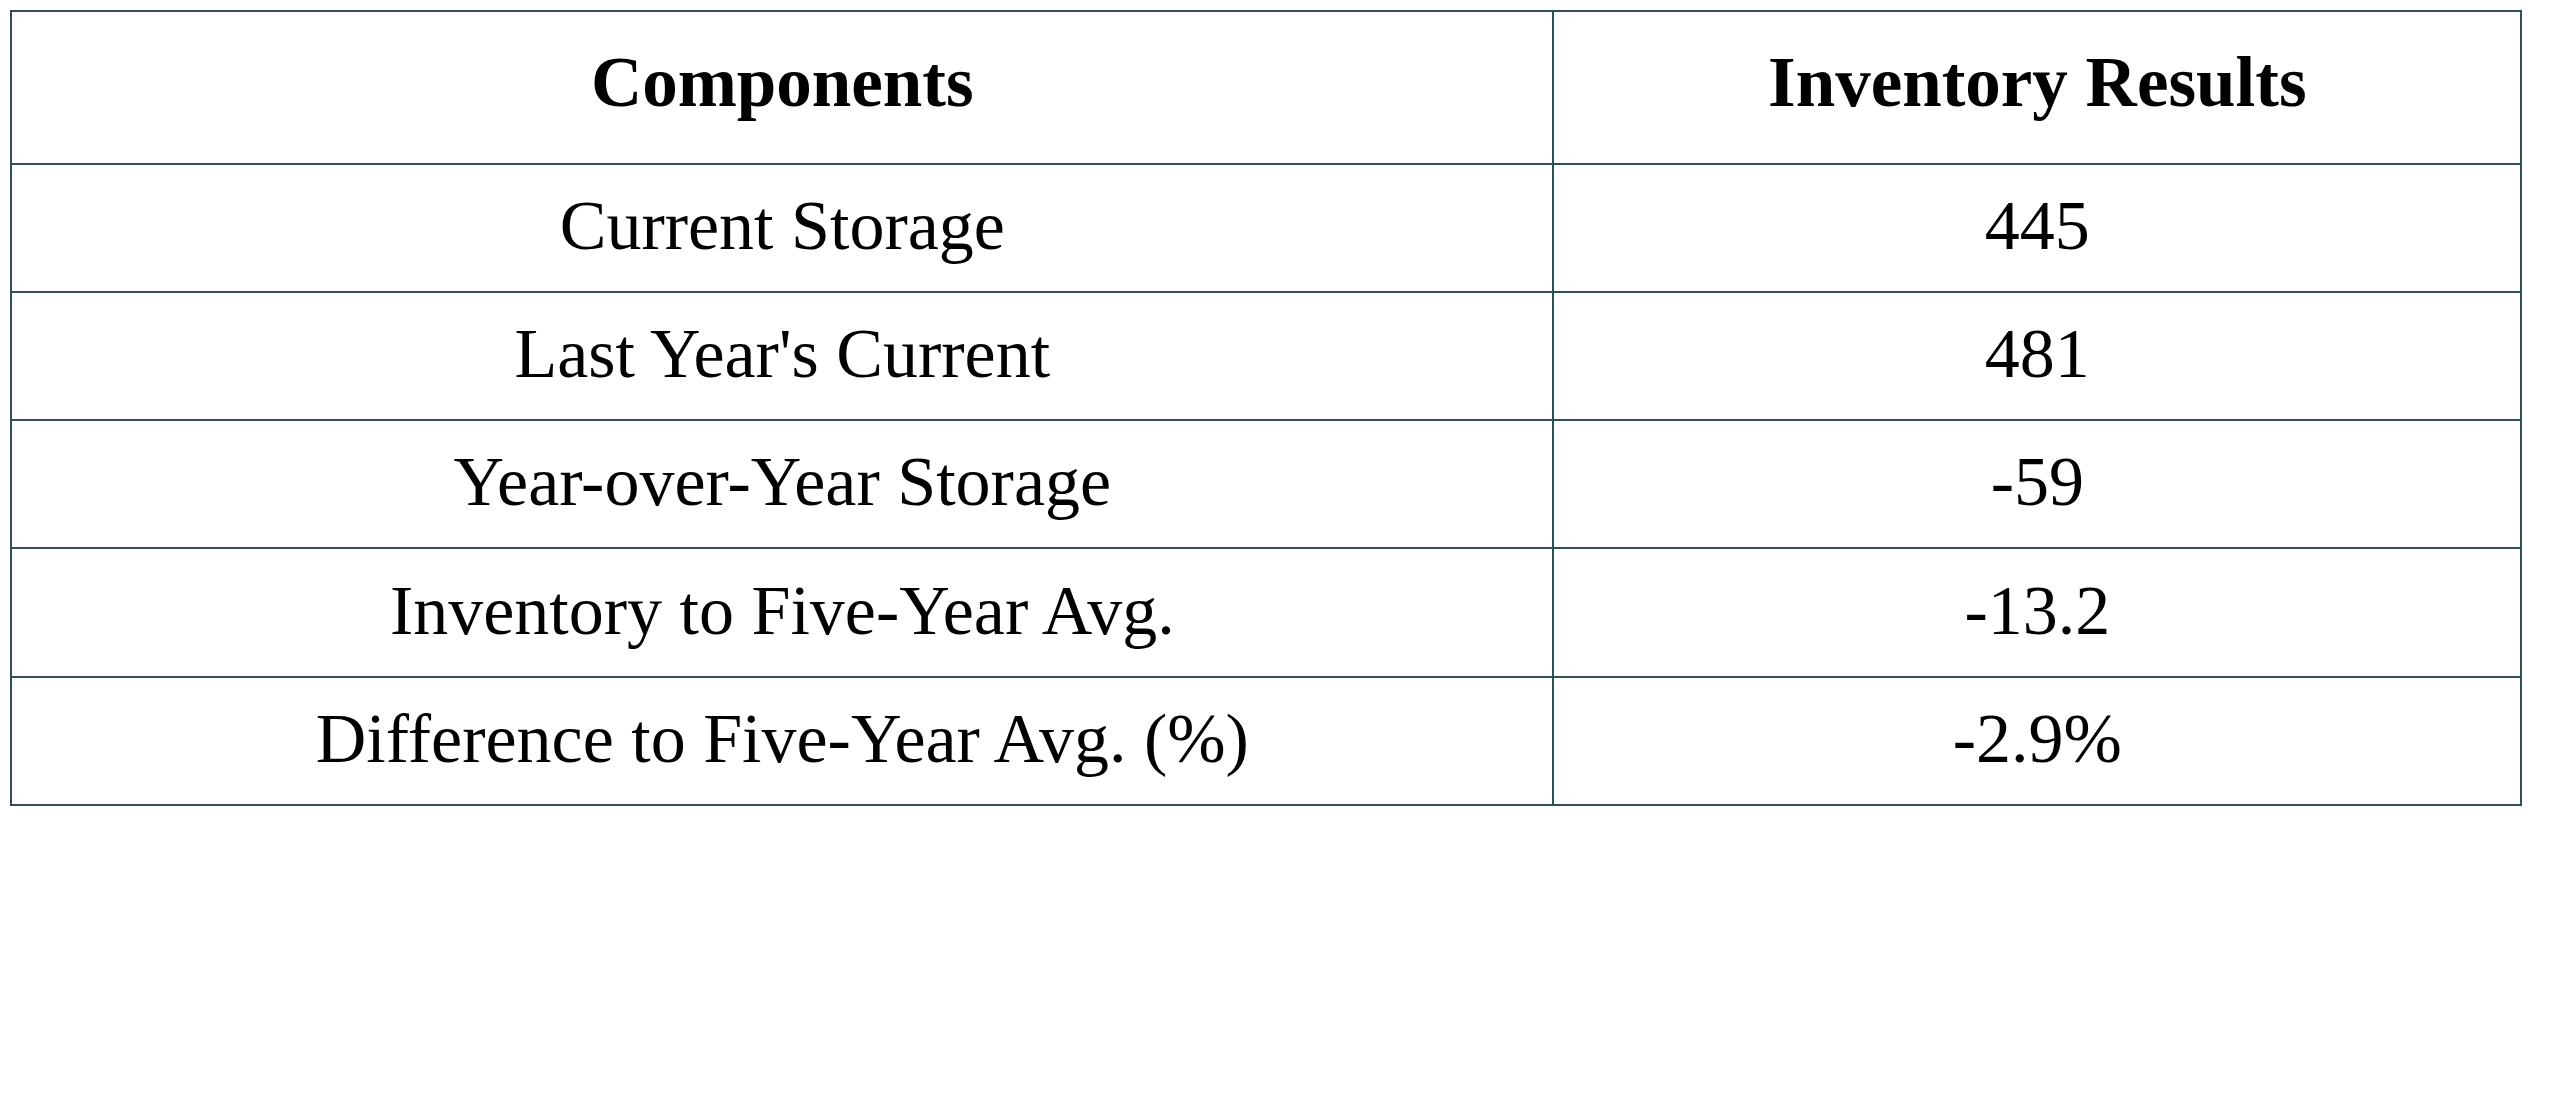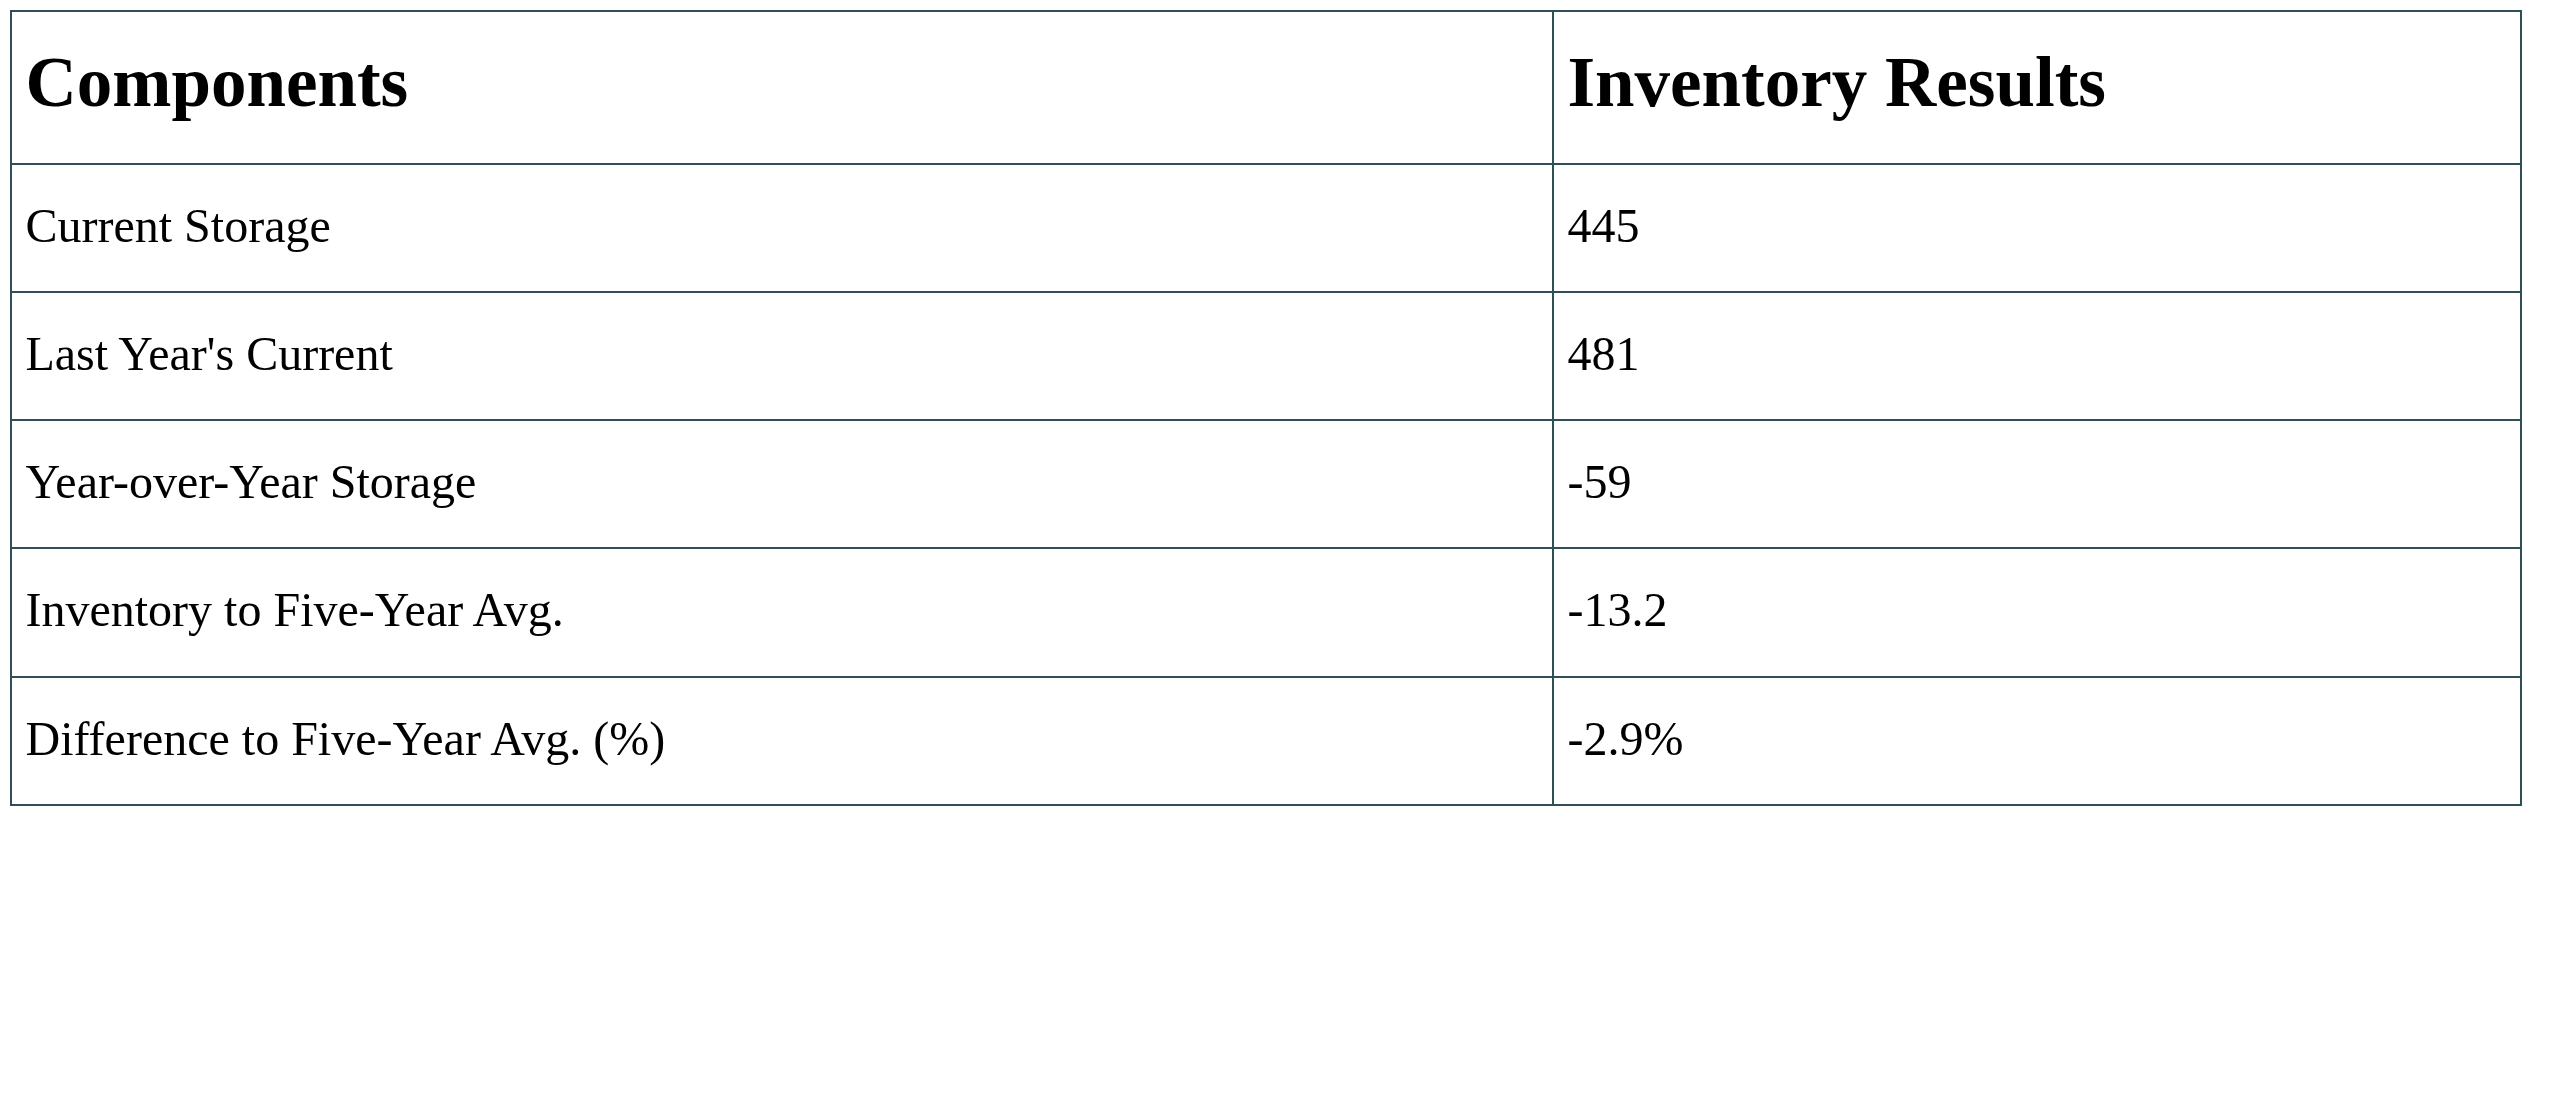--- a/index.html
+++ b/index.html
@@ -25,35 +25,35 @@
     table-layout: fixed;
     width: 2510px;
   }
   table.inventory-table col.col-components { width: 1542px; }
   table.inventory-table col.col-results    { width: 968px; }
 
   table.inventory-table td,
   table.inventory-table th {
     border: 2.2px solid #2f4f57;
     padding: 2.9px 13.2px 7.4px 13.2px;
-    text-align: left;
+    text-align: center;
     vertical-align: middle;
     font-weight: normal;
     line-height: 1.08;
     white-space: nowrap;
   }
   table.inventory-table thead th {
     font-weight: bold;
     font-size: 71px;
     height: 137px;
     padding-top: 1.5px;
     padding-bottom: 11.8px;
   }
   table.inventory-table tbody td {
-    font-size: 48px;
+    font-size: 70px;
     height: 116px;
   }
 </style>
 </head>
 <body>
 
 <div class="sheet">
   <table class="inventory-table">
     <colgroup>
       <col class="col-components">

